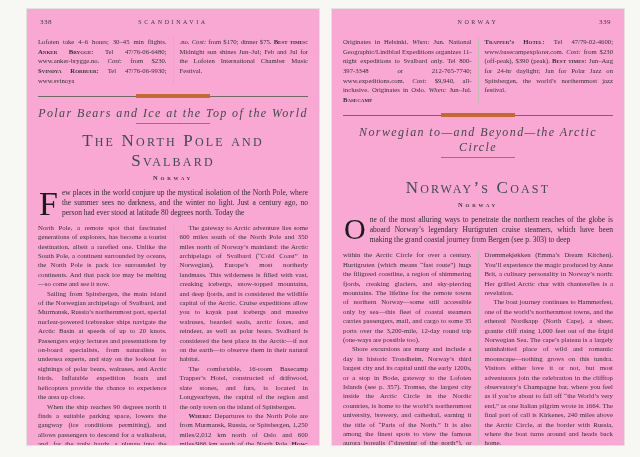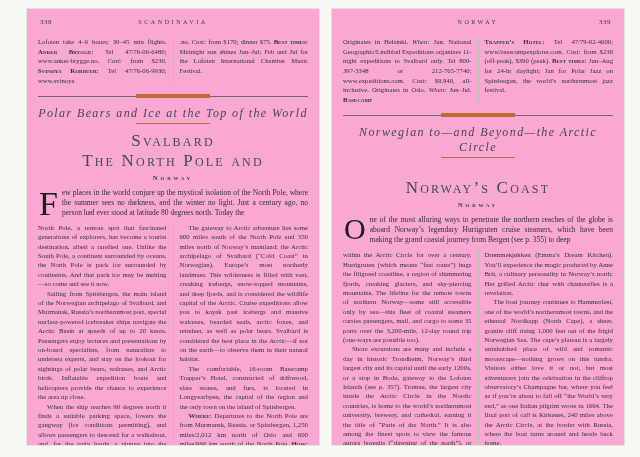--- a/index.html
+++ b/index.html
@@ -75,22 +75,22 @@
       <div class="rule-line"></div>
       <div class="rule-accent accent-bg" style="background: rgb(195, 106, 51);"></div>
     </div>
 
     <div class="kicker">
       <span>Polar Bears and Ice at the Top of the World</span>
       <div class="kicker-underline accent-bg" style="background: rgb(195, 106, 51);"></div>
     </div>
 
     <h1 class="title title-color" style="color: rgb(63, 75, 82);">
+      <span class="tline">The North Pole and</span>
       <span class="tline">Svalbard</span>
-      <span class="tline">The North Pole and</span>
     </h1>
     <div class="subtitle">Norway</div>
 
     <p class="intro">
       <span class="dropcap">F</span>
       <span>ew places in the world conjure up the mystical isolation of the North Pole, where the summer sees no darkness, and the winter no light. Just a century ago, no person had ever stood at latitude 80 degrees north. Today the</span>
     </p>
 
     <div class="body-cols">
       <div class="body-col">
@@ -129,21 +129,21 @@
       <div class="kicker-underline accent-bg" style="background: rgb(195, 106, 51);"></div>
     </div>
 
     <h1 class="title title-color" style="color: rgb(63, 75, 82); margin-top: 20px;">
       <span class="tline">Norway’s Coast</span>
     </h1>
     <div class="subtitle">Norway</div>
 
     <p class="intro">
       <span class="dropcap">O</span>
-      <span>ne of the most alluring ways to penetrate the northern reaches of the globe is aboard Norway’s legendary Hurtigruten cruise steamers, which have been making the grand coastal journey from Bergen (see p. 355) to deep</span>
+      <span>ne of the most alluring ways to penetrate the northern reaches of the globe is aboard Norway’s legendary Hurtigruten cruise steamers, which have been making the grand coastal journey from Bergen (see p. 303) to deep</span>
     </p>
 
     <div class="body-cols">
       <div class="body-col">
           <p class="para"><span>within the Arctic Circle for over a century. Hurtigruten (which means “fast route”) hugs the filigreed coastline, a region of shimmering fjords, creaking glaciers, and sky-piercing mountains. The lifeline for the remote towns of northern Norway—some still accessible only by sea—this fleet of coastal steamers carries passengers, mail, and cargo to some 35 ports over the 3,200-mile, 12-day round trip (one-ways are possible too).</span></p>
           <p class="para ind"><span>Shore excursions are many and include a day in historic Trondheim, Norway’s third largest city and its capital until the early 1200s, or a stop in Bodø, gateway to the Lofoten Islands (see p. 357). Tromsø, the largest city inside the Arctic Circle in the Nordic countries, is home to the world’s northernmost university, brewery, and cathedral, earning it the title of “Paris of the North.” It is also among the finest spots to view the famous aurora borealis (“dawning of the north”), or northern lights. Tromsø’s Northern Lights Planetarium is the perfect place to learn the science behind the famous swirling light show. For a lesson in the wonders of Nordic cuisine, book ahead at the restaurant Emma’s</span></p>
         </div>
       <div class="vdiv"></div>
       <div class="body-col">
           <p class="para"><span>Drømmekjøkken (Emma’s Dream Kitchen). You’ll experience the magic produced by Anne Brit, a culinary personality in Norway’s north: Her grilled Arctic char with chanterelles is a revelation.</span></p>

